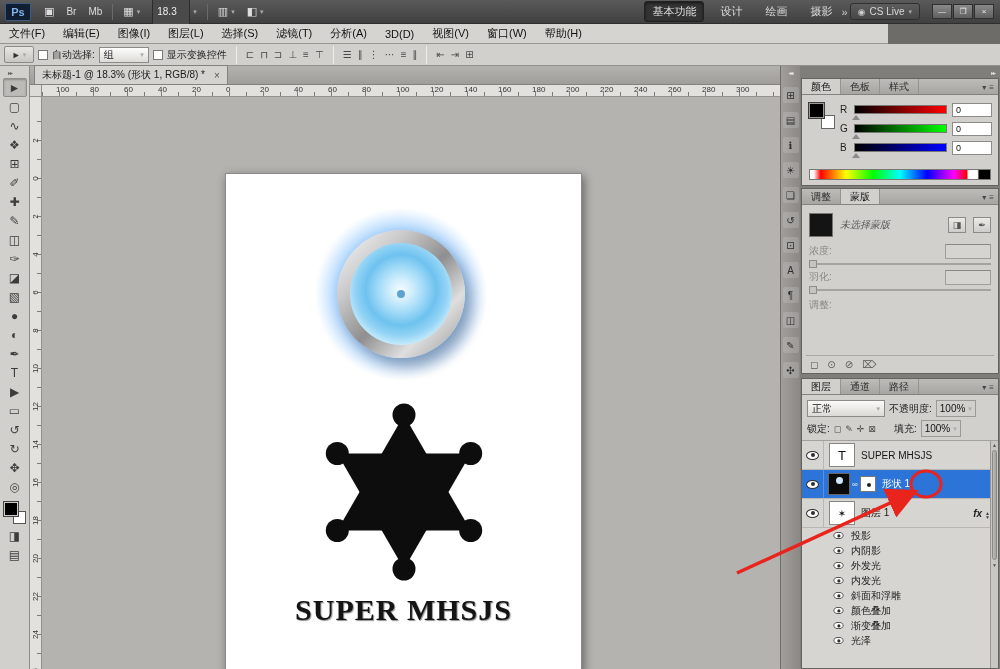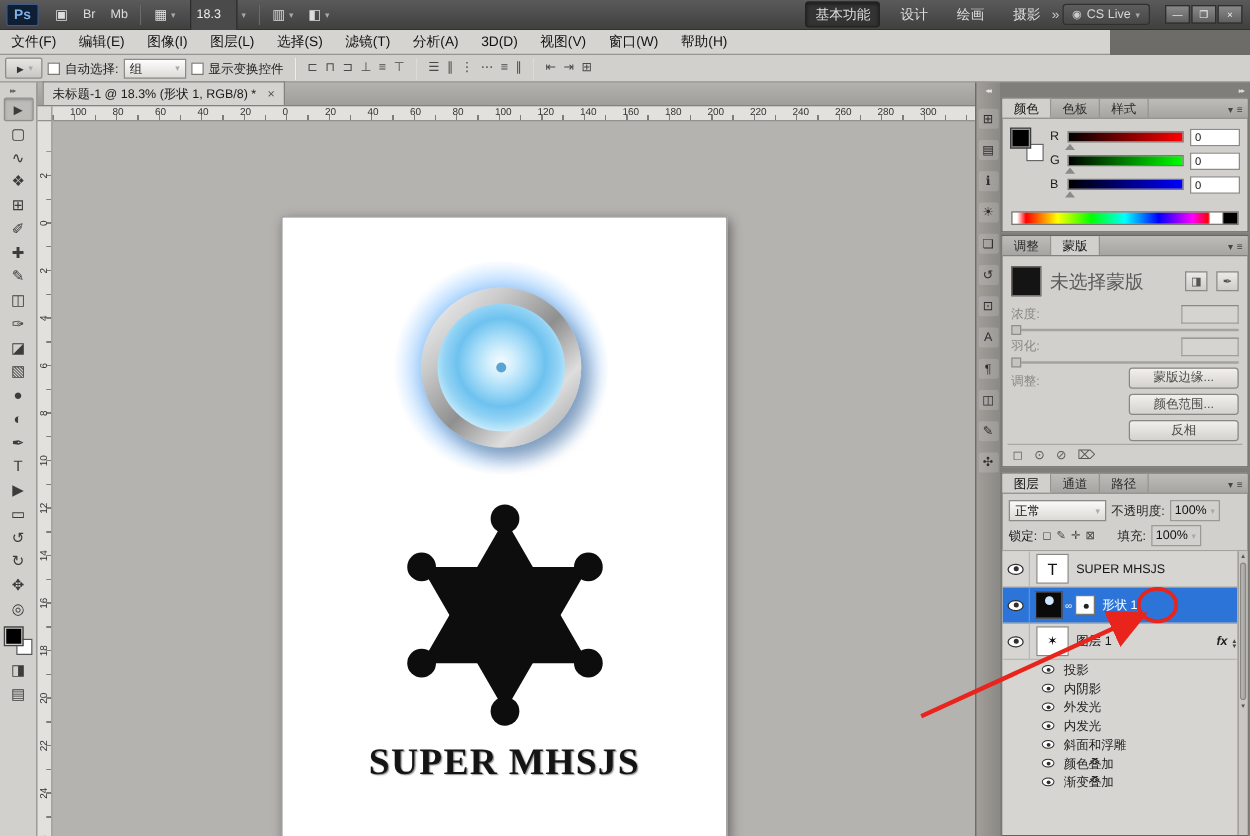--- a/index.html
+++ b/index.html
@@ -101,21 +101,21 @@
   .ch-bar.g{background:linear-gradient(90deg,#000,#0f0)}
   .ch-bar.b{background:linear-gradient(90deg,#000,#00f)}
   .ch-knob{position:absolute;left:-3px;bottom:-7px;width:0;height:0;border:4px solid transparent;border-bottom:5px solid #8a8a8a}
   .ch-val{width:40px;height:14px;background:#fff;border:1px solid #8d8b87;font-size:9px;padding:1px 3px;color:#111}
   .spectrum{position:absolute;left:7px;right:7px;bottom:5px;height:11px;border:1px solid #7a7874;background:linear-gradient(90deg,#fff 0%,#fff 2%,#f00 6%,#ff0 20%,#0f0 35%,#0ff 50%,#00f 65%,#f0f 80%,#f00 87%,#fff 88%,#fff 93%,#000 94%,#000 100%)}
 
   
   .masks-body{position:relative;height:167px;padding:6px 7px}
   .mrow1{display:flex;align-items:center;gap:7px;height:28px}
   .mask-thumb{width:24px;height:24px;background:#141414;border:1px solid #77756f;flex:none}
-  .nomask{font-size:15px;color:#5a5a5a;flex:1}
+  .nomask{font-size:10px;font-style:italic;color:#5a5a5a;flex:1}
   .mbtn-ico{width:18px;height:16px;border:1px solid #8d8b87;background:linear-gradient(#eceae6,#cfcdc9);display:flex;align-items:center;justify-content:center;font-size:9px;color:#555;flex:none}
   .msl-row{display:flex;align-items:center;justify-content:space-between;height:18px;margin-top:3px}
   .msl-label{font-size:10px;color:#8a8884}
   .msl-box{width:46px;height:15px;background:#d6d4d0;border:1px solid #a09e9a;border-top-color:#8a8884}
   .msl-groove{height:2px;background:#a5a3a0;margin:3px 0 2px;position:relative}
   .msl-knob{position:absolute;left:0;top:-3px;width:8px;height:8px;background:#c6c4c0;border:1px solid #908e8a}
   .madj-row{display:flex;margin-top:3px}
   .madj-label{font-size:10px;color:#8a8884;padding-top:4px}
   .mbtns{margin-left:auto;display:flex;flex-direction:column;gap:4px}
   .mbtn{width:88px;height:17px;background:linear-gradient(#f2f0ec,#d4d2ce);border:1px solid #8a8884;border-radius:3px;font-size:10px;color:#4a4a48;text-align:center;line-height:15px}
@@ -594,25 +594,20 @@
           </div>
         <div class="msl-row">
           <span class="msl-label">羽化:</span>
           <span class="msl-box"></span>
         </div>
         <div class="msl-groove">
             <span class="msl-knob"></span>
           </div>
         <div class="madj-row">
           <span class="madj-label">调整:</span>
-          <div class="mbtns">
-            <div class="mbtn">蒙版边缘...</div>
-            <div class="mbtn">颜色范围...</div>
-            <div class="mbtn">反相</div>
-          </div>
         </div>
         <div class="mfooter">
 
         <span>◻</span>
             <span>⊙</span>
             <span>⊘</span>
             <span>⌦</span>
           </div>
       </div>
     </div>
@@ -726,20 +721,24 @@
             <div class="fxrow">
               <span class="eye"></span>
               <span>颜色叠加</span>
             </div>
 
             <div class="fxrow">
               <span class="eye"></span>
               <span>渐变叠加</span>
             </div>
 
+            <div class="fxrow">
+              <span class="eye"></span>
+              <span>光泽</span>
+            </div>
           </div>
       </div>
       <div class="lyr-scroll">
         <div class="lscr-arrow">▲</div>
         <div class="lscr-thumb"></div>
         <div class="lscr-arrow">▼</div>
       </div>
     </div>
   </div>
 

